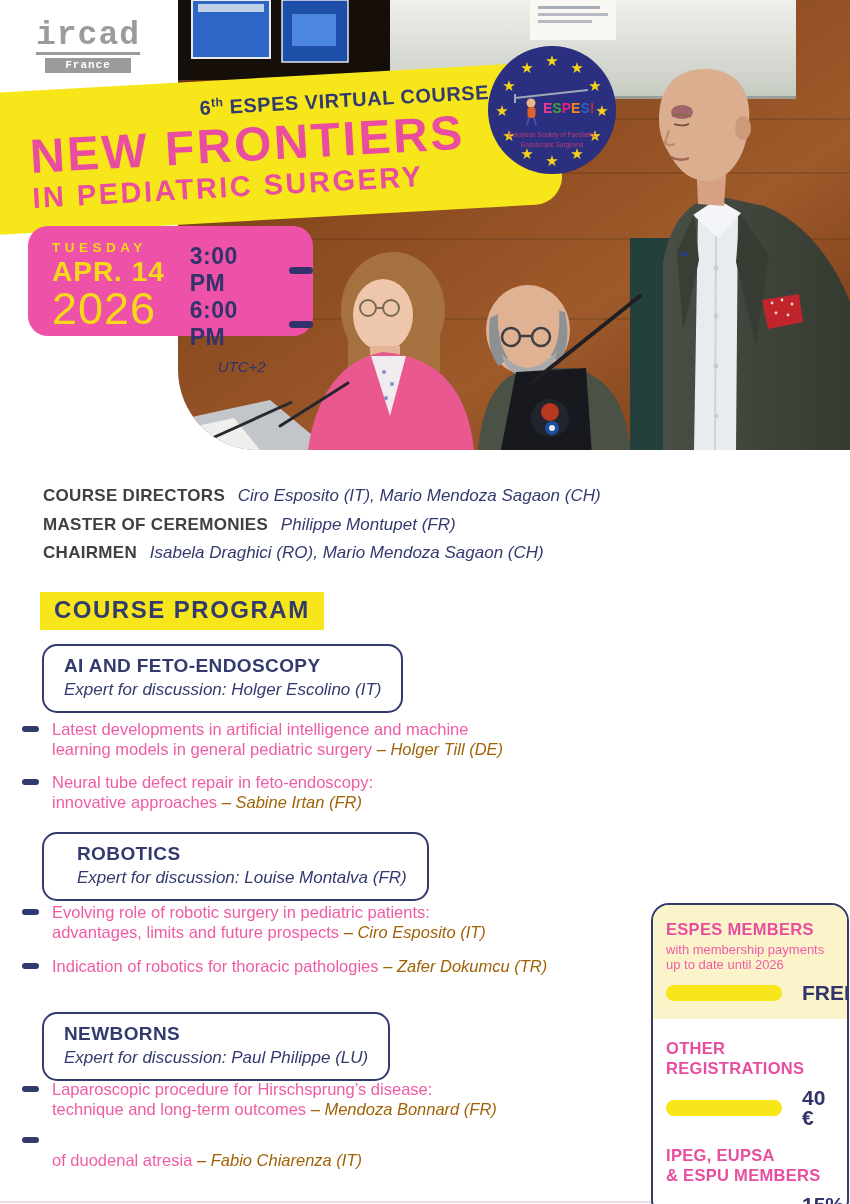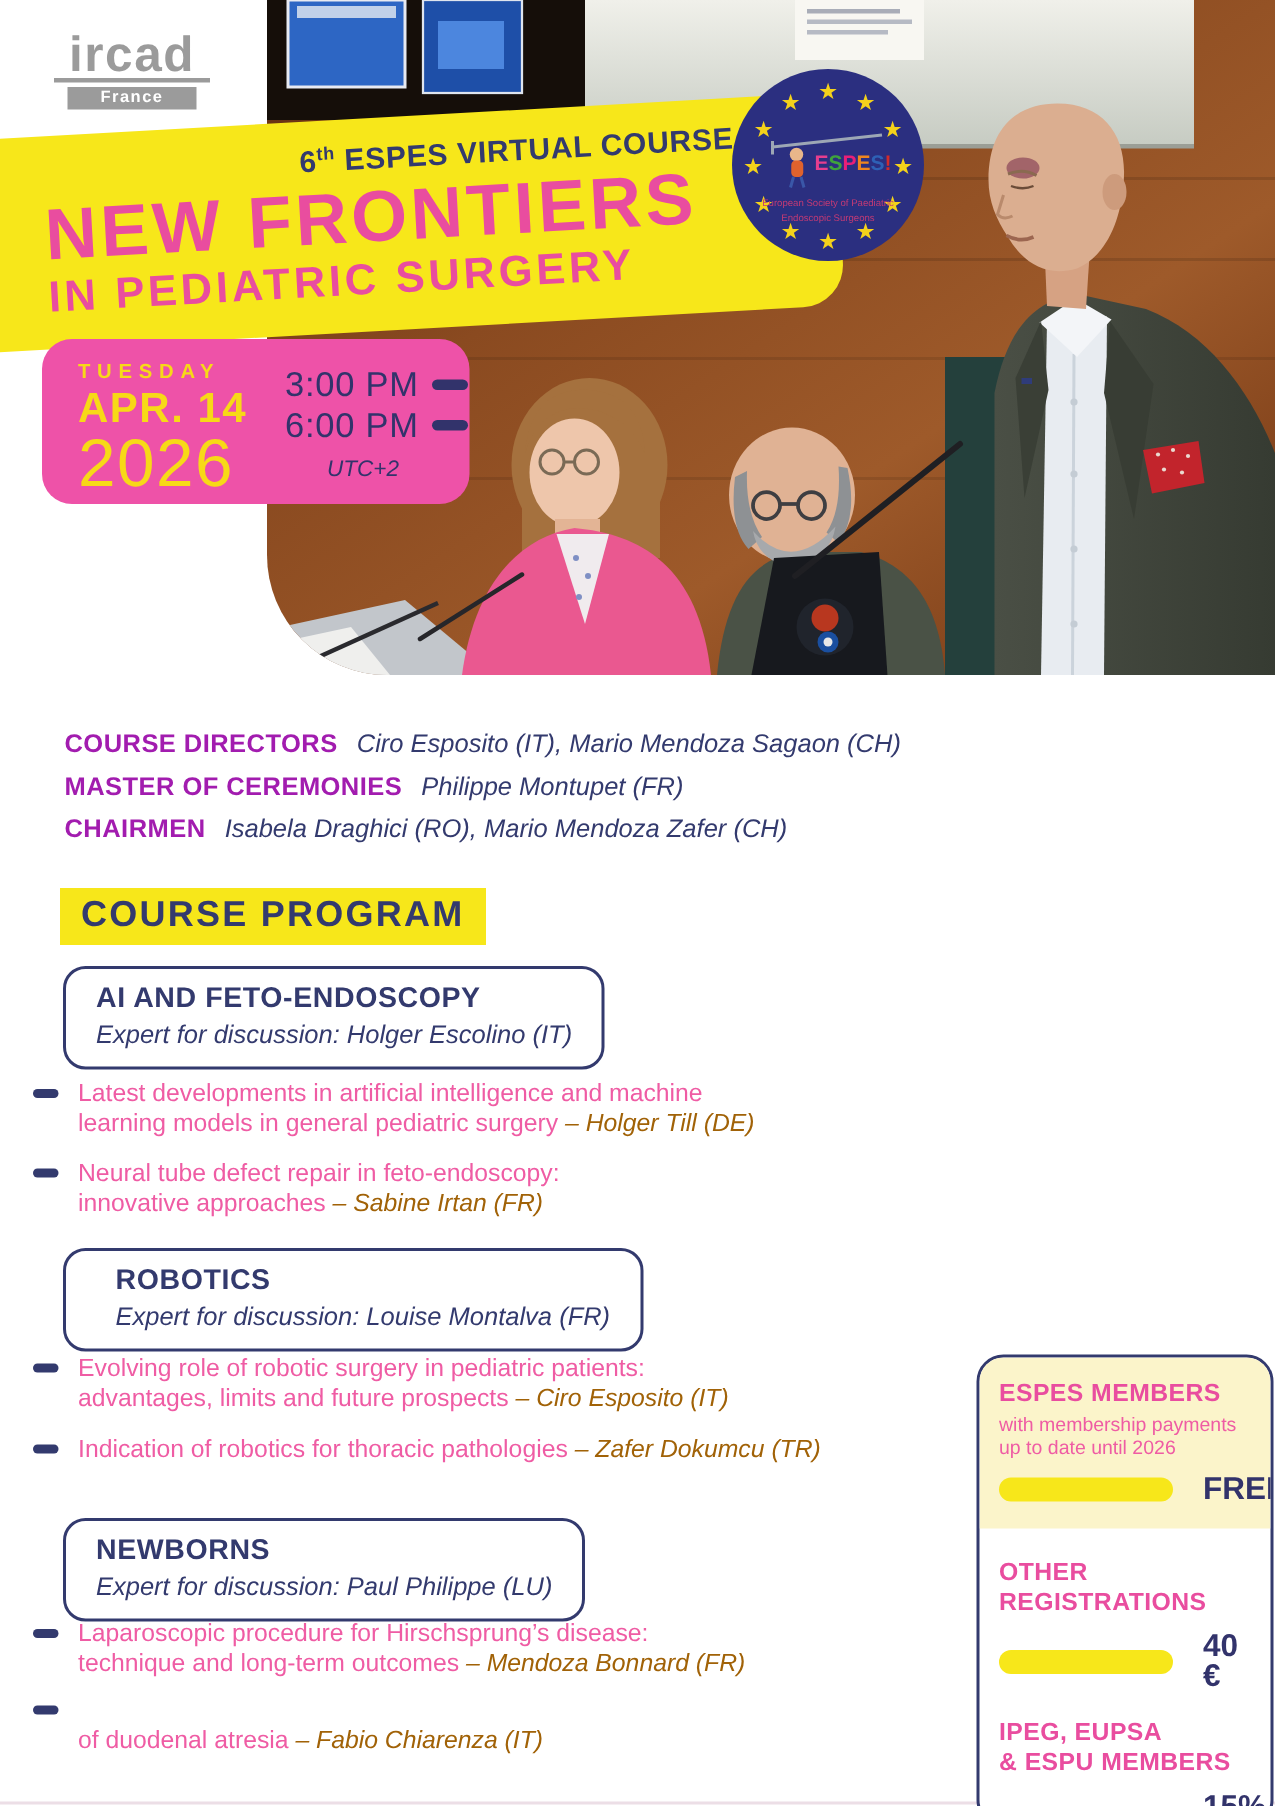--- a/index.html
+++ b/index.html
@@ -5,21 +5,21 @@
   html,body{margin:0;padding:0;background:#ffffff;}
   .page{position:relative;width:850px;height:1204px;overflow:hidden;background:#fff;
         font-family:"Liberation Sans",sans-serif;}
 
   
   .photo{position:absolute;left:178px;top:0;width:672px;height:450px;
          border-bottom-left-radius:80px;overflow:hidden;z-index:1;}
   .photo svg{display:block;}
 
   
-  .ircad{position:absolute;left:36px;top:22px;z-index:2;width:104px;text-align:center;}
+  .ircad{position:absolute;left:36px;top:22px;z-index:2;width:104px;text-align:center;font-family:Liberation Mono, monospace;}
   .ircad-word{font-size:33px;font-weight:bold;color:#9B9B9B;line-height:0.85;letter-spacing:1px;}
   .ircad-rule{height:3px;background:#9B9B9B;margin-top:2px;}
   .ircad-bar{margin:3px auto 0;width:82%;background:#9B9B9B;color:#fff;
              font-size:11px;font-weight:bold;line-height:15px;letter-spacing:1px;}
 
   
   .banner{position:absolute;left:-36px;top:78px;width:596px;height:142px;background:#F7E71A;
           border-radius:28px;transform:rotate(-3.2deg);z-index:3;}
   .banner-inner{padding:15px 18px 0 66px;}
   .kicker{margin-left:172px;font-size:20px;font-weight:bold;color:#333A6E;letter-spacing:0.5px;}
@@ -32,28 +32,28 @@
 
   
   .datebox{position:absolute;left:28px;top:226px;width:285px;height:110px;background:#EE52A8;
            border-radius:20px;z-index:5;display:flex;padding:0;box-sizing:border-box;}
   .date-col{padding:14px 0 0 24px;width:138px;}
   .d-day{color:#F7D917;font-size:13.5px;font-weight:bold;letter-spacing:4.5px;}
   .d-date{color:#F7D917;font-size:28px;font-weight:bold;letter-spacing:1px;margin-top:1px;}
   .d-year{color:#F7D917;font-size:45px;font-weight:normal;line-height:0.92;letter-spacing:1px;}
   .time-col{padding-top:17px;}
   .time-row{display:flex;align-items:center;}
-  .t-time{color:#32336B;font-size:23px;font-weight:normal;letter-spacing:0.5px;}
+  .t-time{color:#32336B;font-size:23px;font-weight:bold;letter-spacing:0.5px;}
   .t-dash{width:24px;height:7px;background:#32336B;border-radius:3.5px;margin-left:9px;}
   .t-tz{color:#32336B;font-size:15px;font-style:italic;margin-top:7px;margin-left:28px;}
 
   
   .committee{position:absolute;left:43px;top:487px;width:700px;z-index:2;}
   .crow{margin-bottom:10px;font-size:17px;line-height:1.1;}
-  .clabel{color:#a21caf;font-weight:bold;letter-spacing:0.3px;margin-right:8px;}
+  .clabel{color:#404040;font-weight:bold;letter-spacing:0.3px;margin-right:8px;}
   .cnames{color:#333A6E;font-style:italic;}
 
   
   .program-heading{position:absolute;left:40px;top:592px;background:#F7E71A;color:#333A6E;
                    font-size:24px;font-weight:bold;letter-spacing:1.5px;padding:4px 14px 6px;z-index:2;}
   .sec-box{position:absolute;left:42px;border:2.5px solid #333A6E;border-radius:15px;
            padding:9px 20px 11px;z-index:2;background:#fff;}
   .sec-title{color:#333A6E;font-size:19px;font-weight:bold;letter-spacing:0.4px;}
   .sec-expert{color:#333A6E;font-size:17px;font-style:italic;margin-top:3px;}
   .sec-0{top:644px;} .sec-1{top:832px;padding-left:33px;} .sec-2{top:1012px;}
@@ -261,21 +261,21 @@
     <div class="crow">
       <span class="clabel">COURSE DIRECTORS</span>
       <span class="cnames">Ciro Esposito (IT), Mario Mendoza Sagaon (CH)</span>
     </div>
     <div class="crow">
       <span class="clabel">MASTER OF CEREMONIES</span>
       <span class="cnames">Philippe Montupet (FR)</span>
     </div>
     <div class="crow">
       <span class="clabel">CHAIRMEN</span>
-      <span class="cnames">Isabela Draghici (RO), Mario Mendoza Zafer (CH)</span>
+      <span class="cnames">Isabela Draghici (RO), Mario Mendoza Sagaon (CH)</span>
     </div>
   </div>
 
   <div class="program-heading">COURSE PROGRAM</div>
 
   <div class="sec-box sec-0">
     <div class="sec-title">AI AND FETO-ENDOSCOPY</div>
     <div class="sec-expert">Expert for discussion: Holger Escolino (IT)</div>
   </div>
   <div class="sec-box sec-1">

